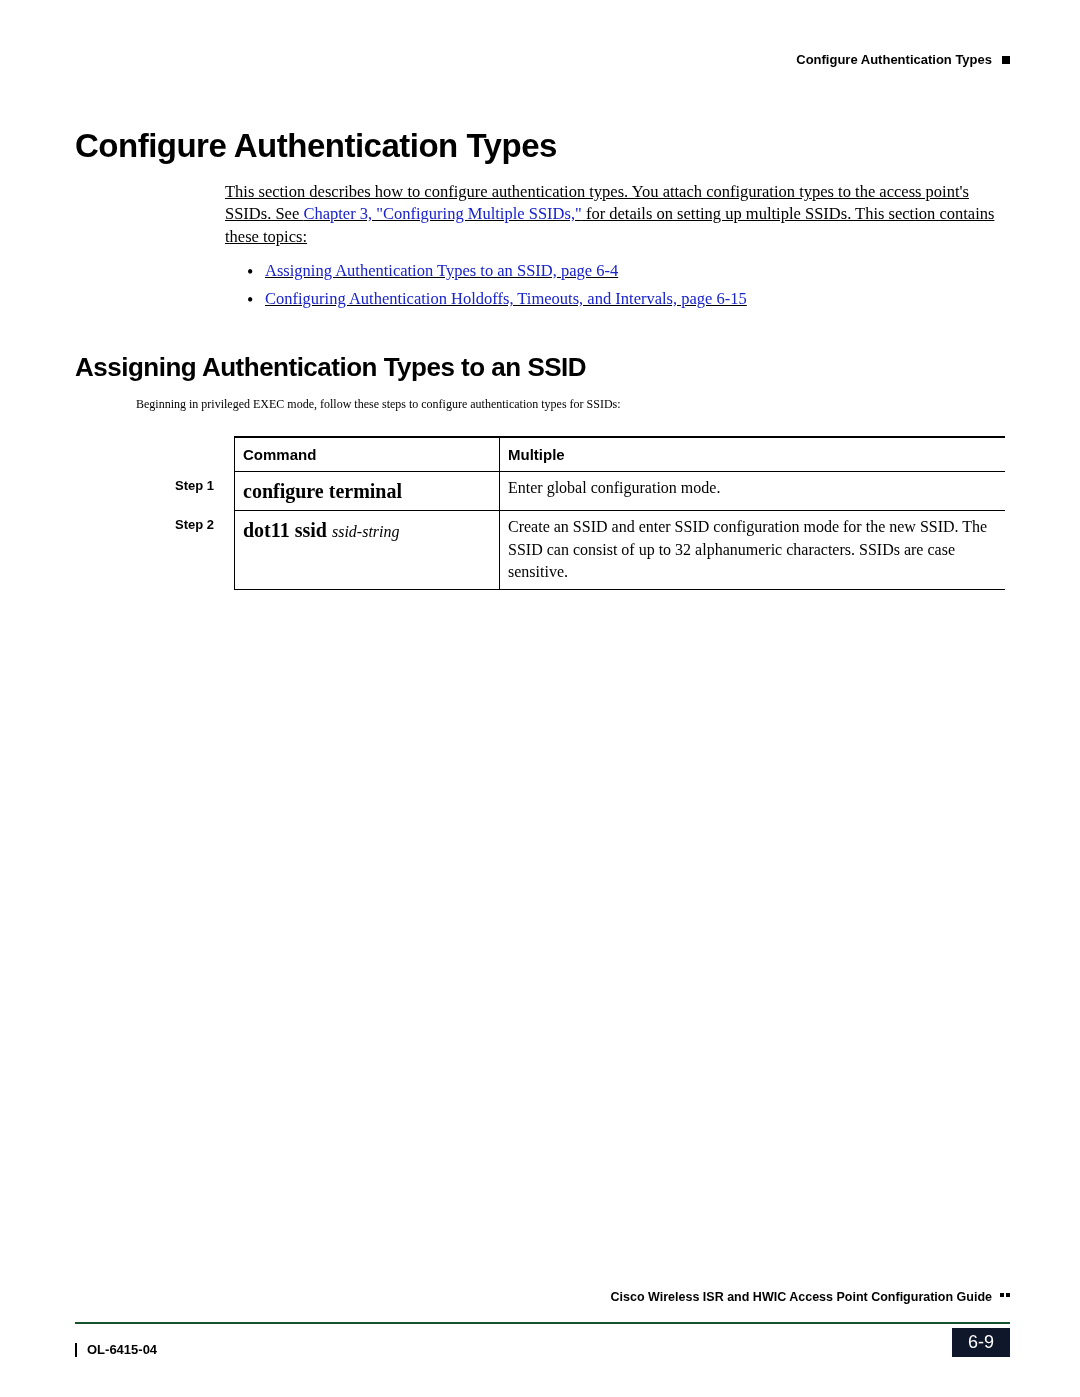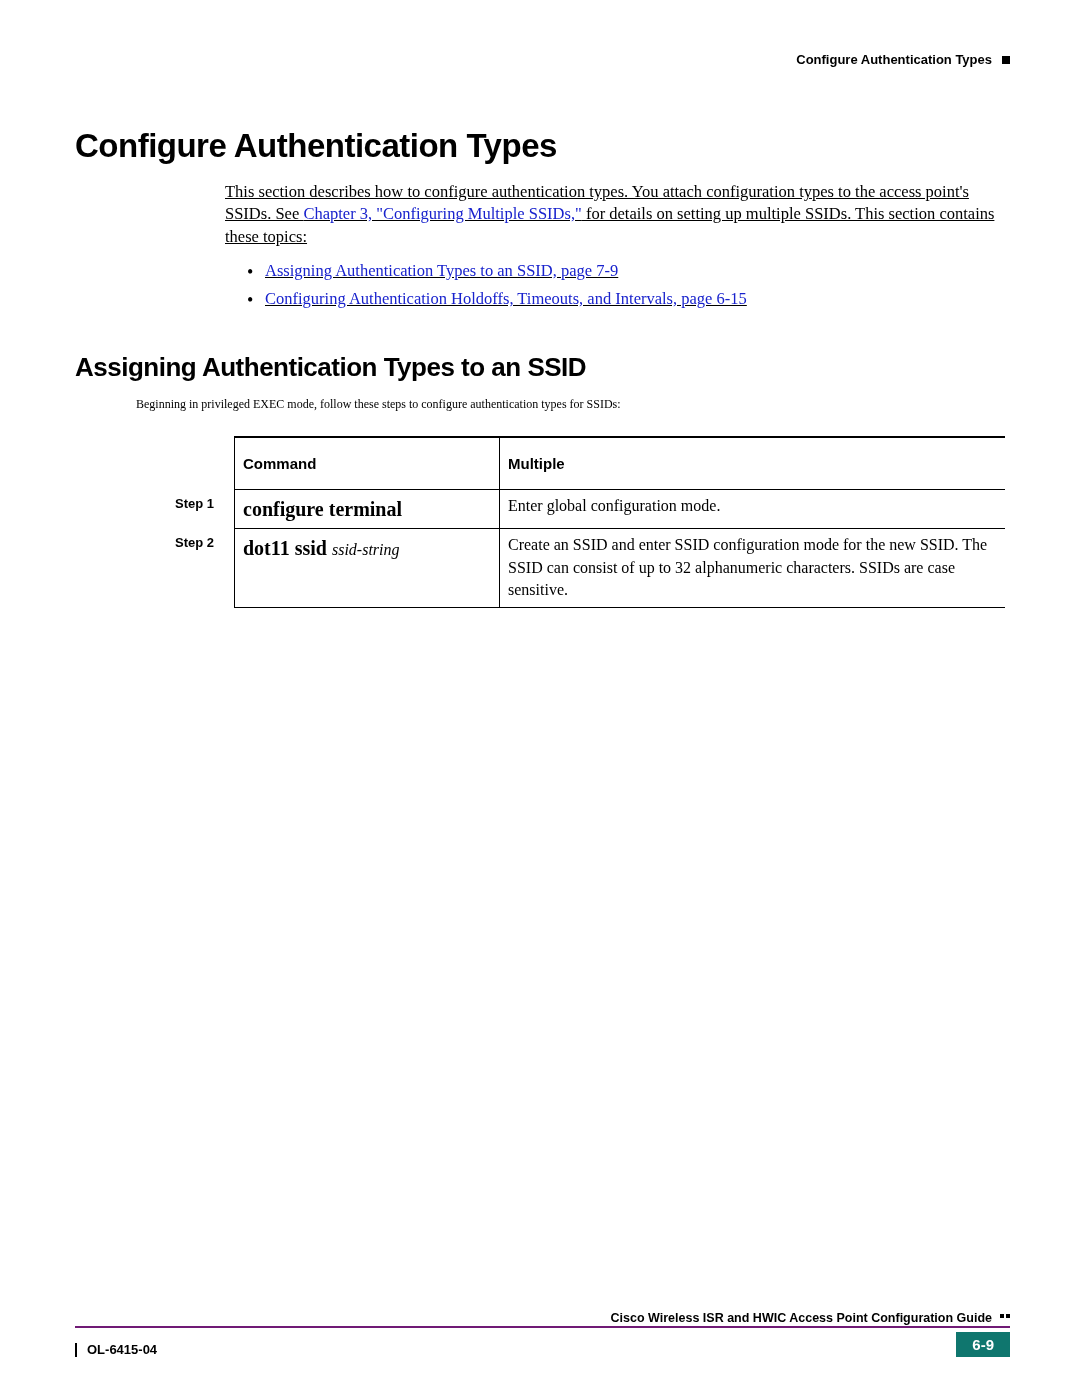--- a/index.html
+++ b/index.html
@@ -104,21 +104,21 @@
     border-collapse: collapse;
     width: 830px;
     font-size: 16px;
   }
   table.cmd th {
     font-family: Arial, Helvetica, sans-serif;
     font-weight: bold;
     text-align: left;
     border-top: 2px solid #000;
     border-bottom: 1px solid #000;
-    padding: 17px 8px;
+    padding: 8px 8px;
     font-size: 15px;
   }
   table.cmd td {
     border-bottom: 1px solid #000;
     padding: 5px 8px;
     vertical-align: top;
     line-height: 1.4;
   }
   table.cmd th:nth-child(2),
   table.cmd td:nth-child(2) {
@@ -150,22 +150,22 @@
     position: absolute;
     left: 0;
     right: 0;
     bottom: 0;
     font-family: Arial, Helvetica, sans-serif;
   }
   .footer-top {
     text-align: right;
     font-weight: bold;
     font-size: 12.5px;
-    border-bottom: 2px solid #701a75;
-    padding-bottom: 1px;
+    border-bottom: 2px solid #14532d;
+    padding-bottom: 18px;
     padding-right: 18px;
     position: relative;
   }
   .footer-top .dots {
     position: absolute;
     right: 0;
     top: 3px;
     display: flex;
     gap: 2px;
   }
@@ -179,25 +179,25 @@
     margin-top: 4px;
   }
   .footer-bottom-left {
     display: flex;
     align-items: center;
     gap: 10px;
     font-weight: bold;
     font-size: 13px;
   }
   .page-num {
-    background: #0f766e;
+    background: #0f172a;
     color: #fff;
-    font-weight: bold;
+    font-weight: normal;
     padding: 4px 16px;
-    font-size: 15px;
+    font-size: 18px;
   }
 </style>
 </head>
 <body>
 
 <div class="page">
 
   <div class="header" style="justify-content:flex-end;">
     <div class="header-right">
       <span>Configure Authentication Types</span>
@@ -206,21 +206,21 @@
   </div>
 
   <div class="content">
     <h1>Configure Authentication Types</h1>
 
     <div class="intro">
       <p>
         <span>This section describes how to configure authentication types. You attach configuration types to the access point's SSIDs. See </span><a class="link">Chapter 3, "Configuring Multiple SSIDs,"</a><span> for details on setting up multiple SSIDs. This section contains these topics:</span>
       </p>
       <ul class="topics">
-        <li><a class="link">Assigning Authentication Types to an SSID, page 7-9</a></li>
+        <li><a class="link">Assigning Authentication Types to an SSID, page 6-4</a></li>
         <li><a class="link">Configuring Authentication Holdoffs, Timeouts, and Intervals, page 6-15</a></li>
       </ul>
     </div>
 
     <h2>Assigning Authentication Types to an SSID</h2>
 
     <div class="sub-intro">Beginning in privileged EXEC mode, follow these steps to configure authentication types for SSIDs:</div>
 
     <table class="cmd">
       <colgroup>

